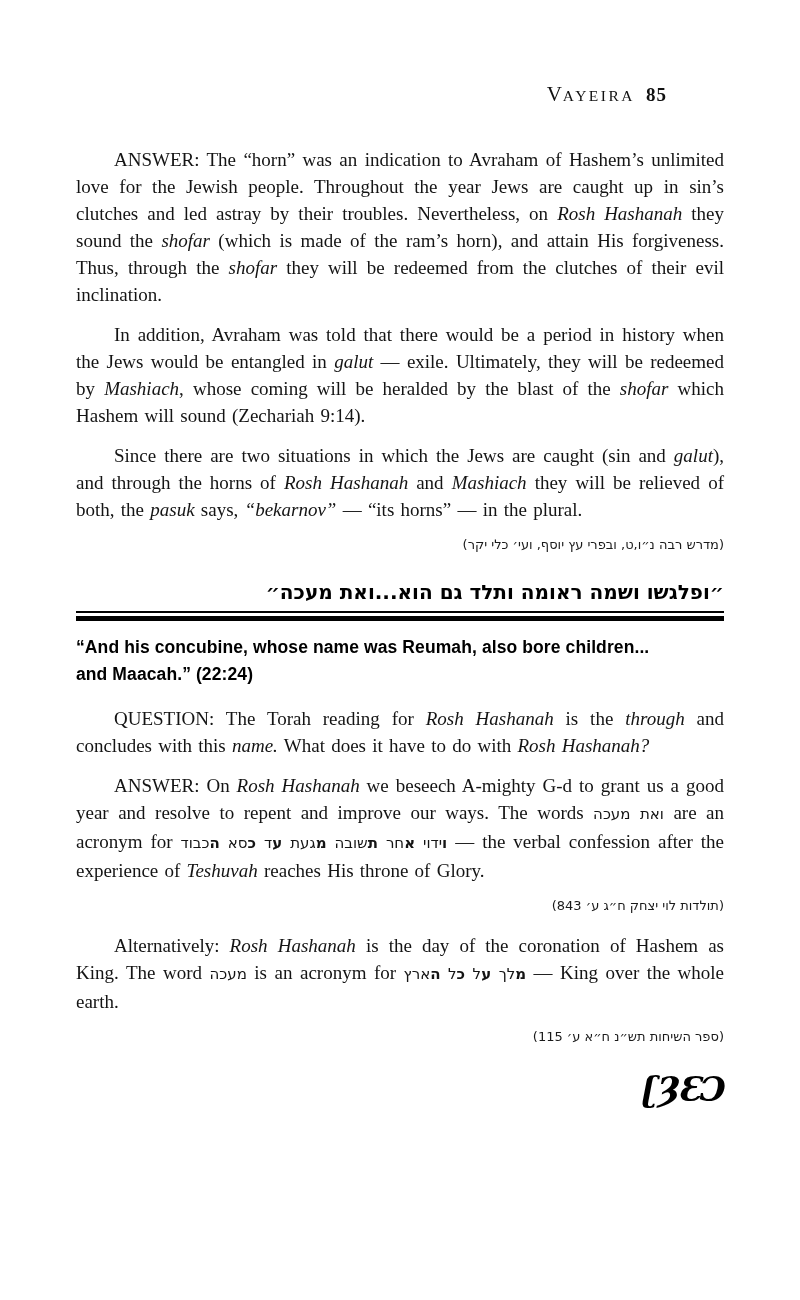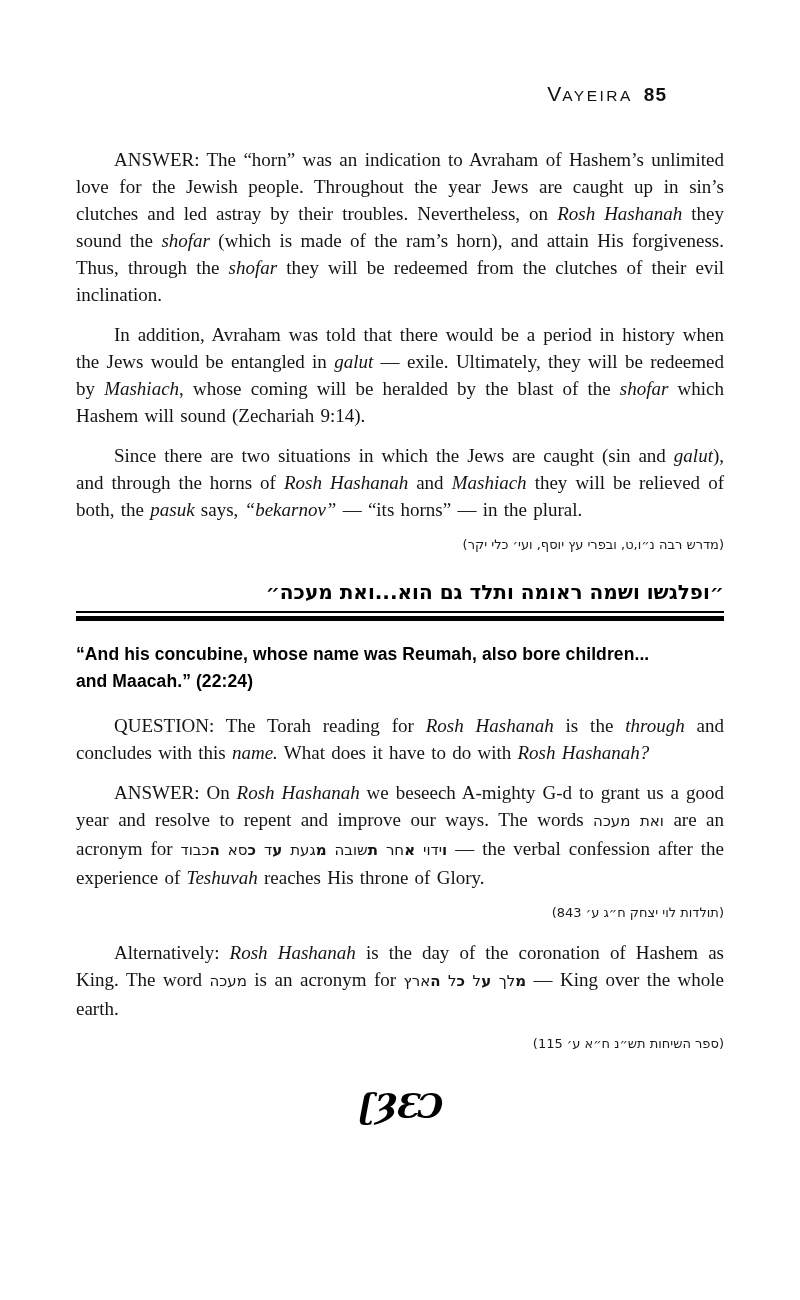--- a/index.html
+++ b/index.html
@@ -4,21 +4,21 @@
 <style>
   * { margin:0; padding:0; box-sizing:border-box; }
   html,body { background:#ffffff; }
   .page {
     position:relative; width:800px; height:1300px;
     background:#ffffff; color:#141414; overflow:hidden;
     font-family:"Liberation Serif", serif;
   }
   .running-header {
     position:absolute; top:82px; right:133px;
-    font-family:Liberation Sans, sans-serif; color:#111;
+    font-family:Liberation Serif, serif; color:#111;
     white-space:nowrap;
   }
   .header-title {
     display:inline-block; text-transform:uppercase;
     font-size:15.5px; letter-spacing:2.5px;
   }
   .header-title::first-letter { font-size:21px; letter-spacing:1px; }
   .header-page { font-weight:bold; font-size:19px; margin-left:11px; letter-spacing:1px; }
 
   .content { position:absolute; left:76px; top:146px; width:648px; }
@@ -44,26 +44,26 @@
     font-family:"DejaVu Sans", sans-serif; font-weight:bold;
     font-size:20px; line-height:25px; color:#000;
     margin-top:26px;
   }
   .rule-thin  { height:2px; background:#000; margin-top:6px; }
   .rule-thick { height:5px; background:#000; margin-top:3px; }
 
   .heading-en {
     font-family:"Liberation Sans", sans-serif; font-weight:bold;
     font-size:17.5px; line-height:27px; color:#000;
-    margin-top:20px; letter-spacing:0.1px;
+    margin-top:13px; letter-spacing:0.1px;
   }
   .after-heading { margin-top:17px; }
 
   .ornament {
-    text-align:center; margin-top:34px;
+    text-align:right; margin-top:24px;
     font-family:"DejaVu Serif", serif; font-style:italic; font-weight:bold;
     font-size:33px; letter-spacing:-2px; color:#000;
   }
 </style>
 </head>
 <body>
 
 <div class="page">
 
   <div class="running-header">

